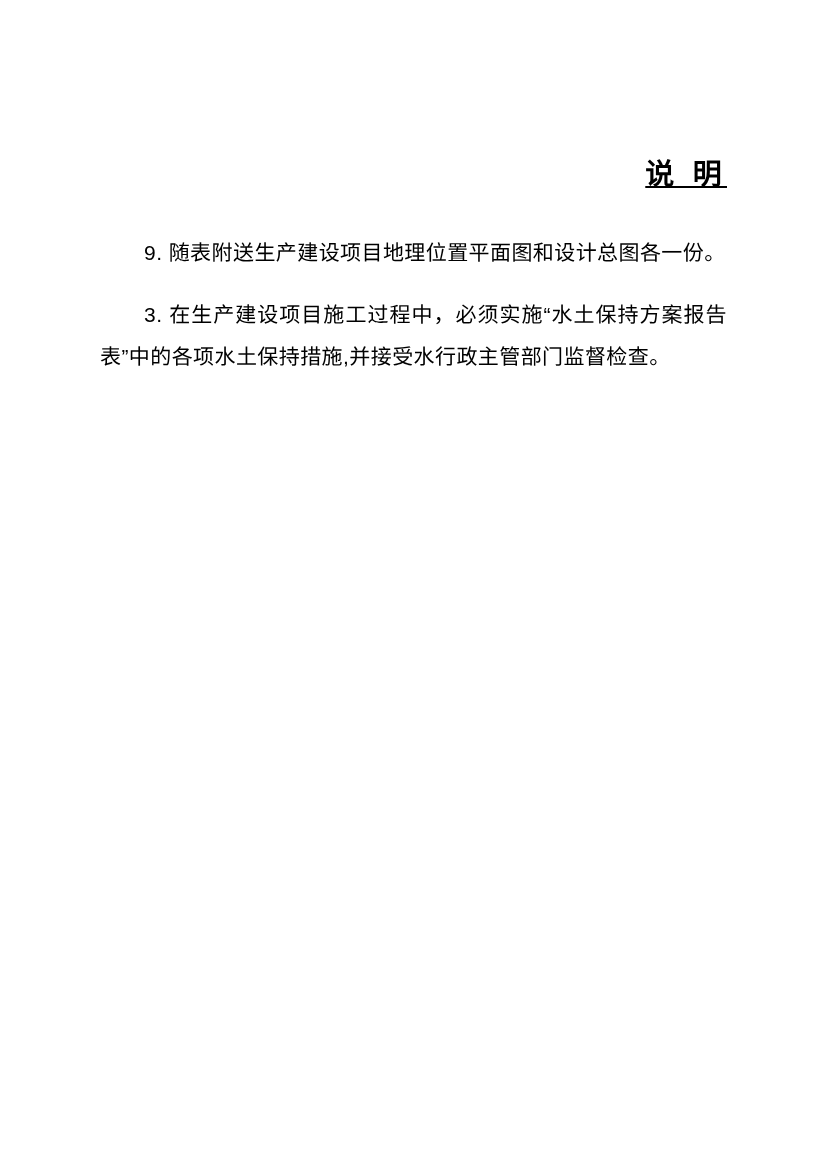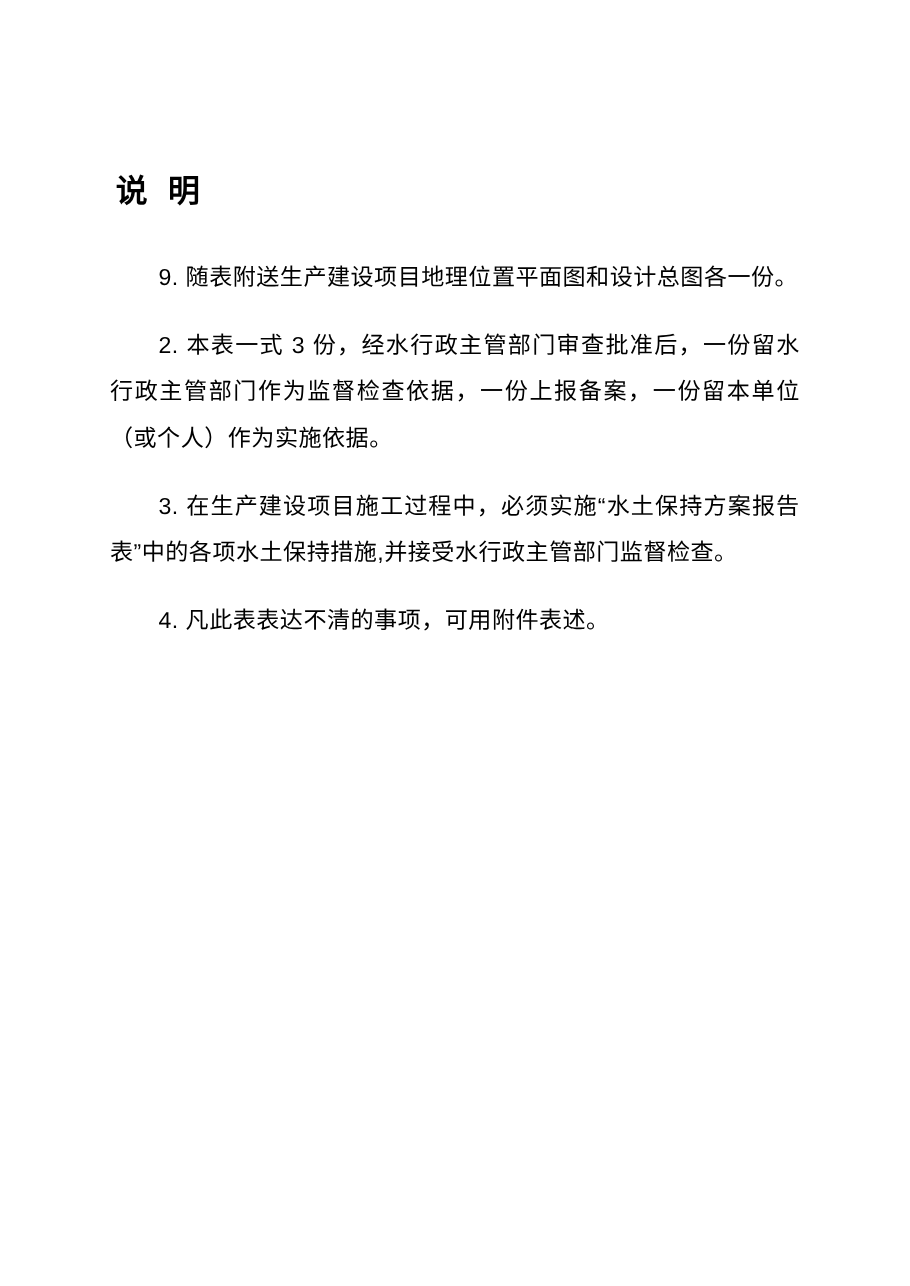--- a/index.html
+++ b/index.html
@@ -17,27 +17,28 @@
   .page {
     position: relative;
     width: 827px;
     height: 1169px;
     box-sizing: border-box;
     padding: 150px 100px 0 100px;
     background: #ffffff;
     overflow: hidden;
   }
   .doc-title {
-    text-align: left;
+    text-align: right;
     font-family: "Liberation Sans", "DejaVu Sans", sans-serif;
     font-weight: bold;
     font-size: 29px;
     letter-spacing: 0.18em;
     margin: 0 0 40px 0;
     padding-left: 0.18em;
+    text-decoration: underline;
   }
   .para {
     font-family: "Liberation Sans", "DejaVu Sans", sans-serif;
     font-size: 21px;
     line-height: 2.0;
     text-align: justify;
     text-justify: inter-ideograph;
     margin: 0 0 20px 0;
     text-indent: 2.1em;
     letter-spacing: 0.02em;
@@ -49,19 +50,17 @@
 </style>
 </head>
 <body>
 
 <div class="page">
 
   <h1 class="doc-title">说    明</h1>
 
   <p class="para">9. 随表附送生产建设项目地理位置平面图和设计总图各一份。</p>
 
-  <p class="para">2. 本表一式 3 份，经水行政主管部门审查批准后，一份留水行政主管部门作为监督检查依据，一份上报备案，一份留本单位（或个人）作为实施依据。</p>
 
   <p class="para">3. 在生产建设项目施工过程中，必须实施“水土保持方案报告表”中的各项水土保持措施,并接受水行政主管部门监督检查。</p>
 
-  <p class="para">4. 凡此表表达不清的事项，可用附件表述。</p>
 
 </div>
 
 </body></html>

